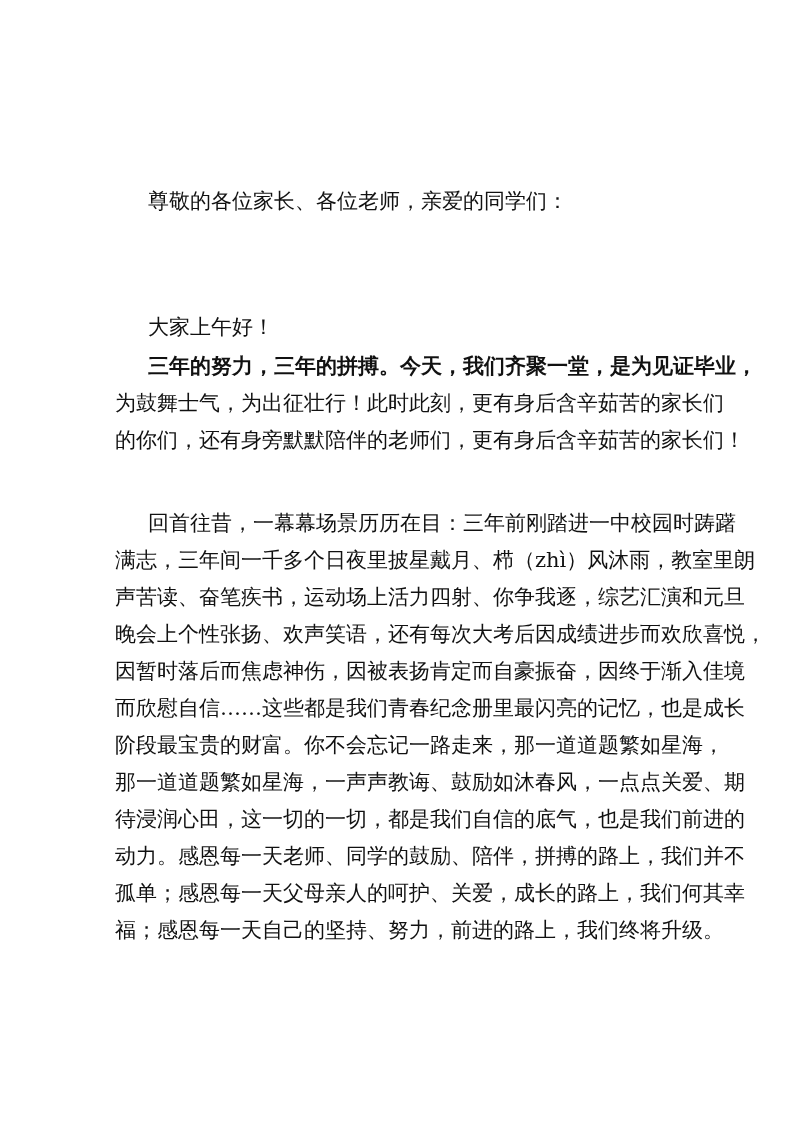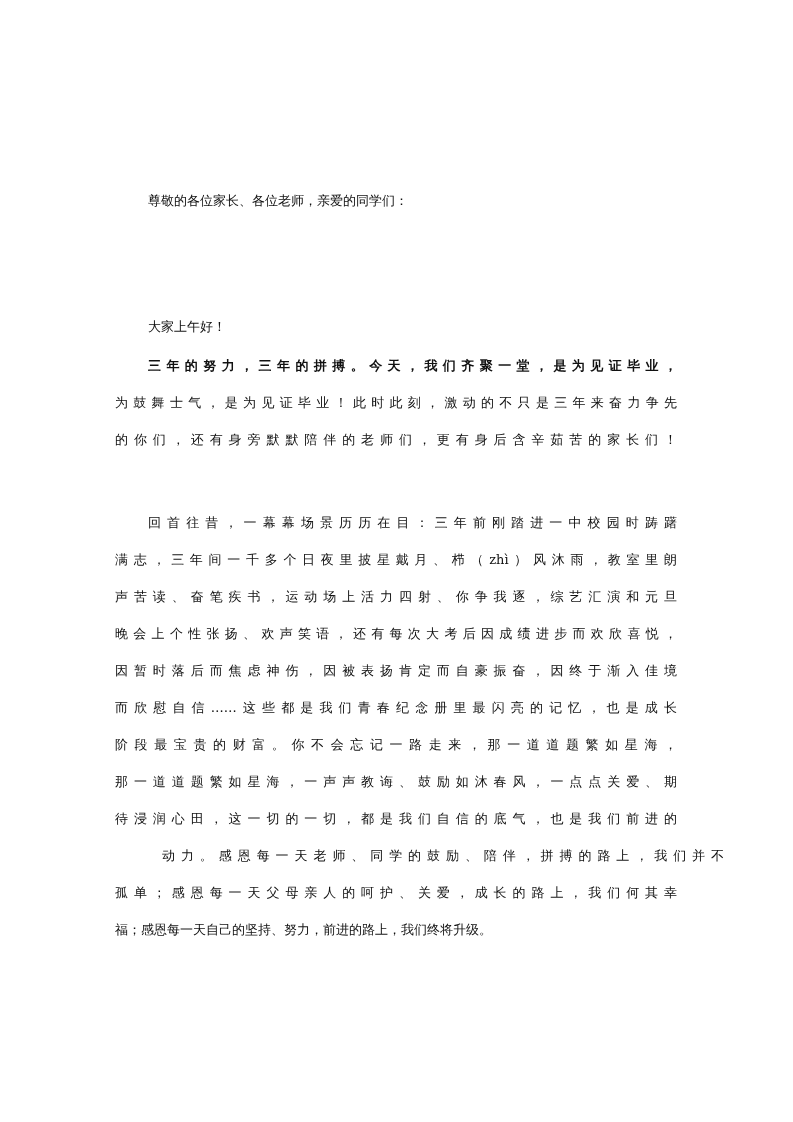--- a/index.html
+++ b/index.html
@@ -19,21 +19,21 @@
     position: absolute;
     left: 115px;
     top: 188px;
     width: 562px;
   }
   .line {
     position: absolute;
     left: 0;
     width: 562px;
     height: 37px;
-    font-size: 13px;
+    font-size: 21px;
     line-height: 26px;
     white-space: nowrap;
     letter-spacing: 0px;
     text-align: justify;
     text-align-last: justify;
   }
   .line.last {
     text-align-last: left;
   }
   .line.indent {
@@ -45,32 +45,32 @@
 <body>
 
 <div class="page">
 
   <div class="line indent last" style="top:0px;">尊敬的各位家长、各位老师，亲爱的同学们：</div>
 
   <div class="line indent last" style="top:82px;margin-top:44px;">大家上午好！</div>
 
   <div>
     <div class="line indent" style="top:165px;font-weight:bold;">三年的努力，三年的拼搏。今天，我们齐聚一堂，是为见证毕业，</div>
-    <div class="line" style="top:202px;">为鼓舞士气，是为见证毕业！此时此刻，激动的不只是三年来奋力争先</div>
+    <div class="line" style="top:202px;">为鼓舞士气，为出征壮行！此时此刻，更有身后含辛茹苦的家长们</div>
     <div class="line" style="top:239px;">的你们，还有身旁默默陪伴的老师们，更有身后含辛茹苦的家长们！</div>
   </div>
 
   <div>
     <div class="line indent" style="top:322px;">回首往昔，一幕幕场景历历在目：三年前刚踏进一中校园时踌躇</div>
     <div class="line" style="top:359px;">满志，三年间一千多个日夜里披星戴月、栉（zhì）风沐雨，教室里朗</div>
     <div class="line" style="top:396px;">声苦读、奋笔疾书，运动场上活力四射、你争我逐，综艺汇演和元旦</div>
     <div class="line" style="top:433px;">晚会上个性张扬、欢声笑语，还有每次大考后因成绩进步而欢欣喜悦，</div>
     <div class="line" style="top:470px;">因暂时落后而焦虑神伤，因被表扬肯定而自豪振奋，因终于渐入佳境</div>
     <div class="line" style="top:507px;">而欣慰自信……这些都是我们青春纪念册里最闪亮的记忆，也是成长</div>
     <div class="line" style="top:544px;">阶段最宝贵的财富。你不会忘记一路走来，那一道道题繁如星海，</div>
     <div class="line" style="top:581px;">那一道道题繁如星海，一声声教诲、鼓励如沐春风，一点点关爱、期</div>
     <div class="line" style="top:618px;">待浸润心田，这一切的一切，都是我们自信的底气，也是我们前进的</div>
-    <div class="line" style="top:655px;margin-left:47px;">动力。感恩每一天老师、同学的鼓励、陪伴，拼搏的路上，我们并不</div>
+    <div class="line" style="top:655px;">动力。感恩每一天老师、同学的鼓励、陪伴，拼搏的路上，我们并不</div>
     <div class="line" style="top:692px;">孤单；感恩每一天父母亲人的呵护、关爱，成长的路上，我们何其幸</div>
     <div class="line last" style="top:729px;">福；感恩每一天自己的坚持、努力，前进的路上，我们终将升级。</div>
   </div>
 
 </div>
 
 </body></html>

